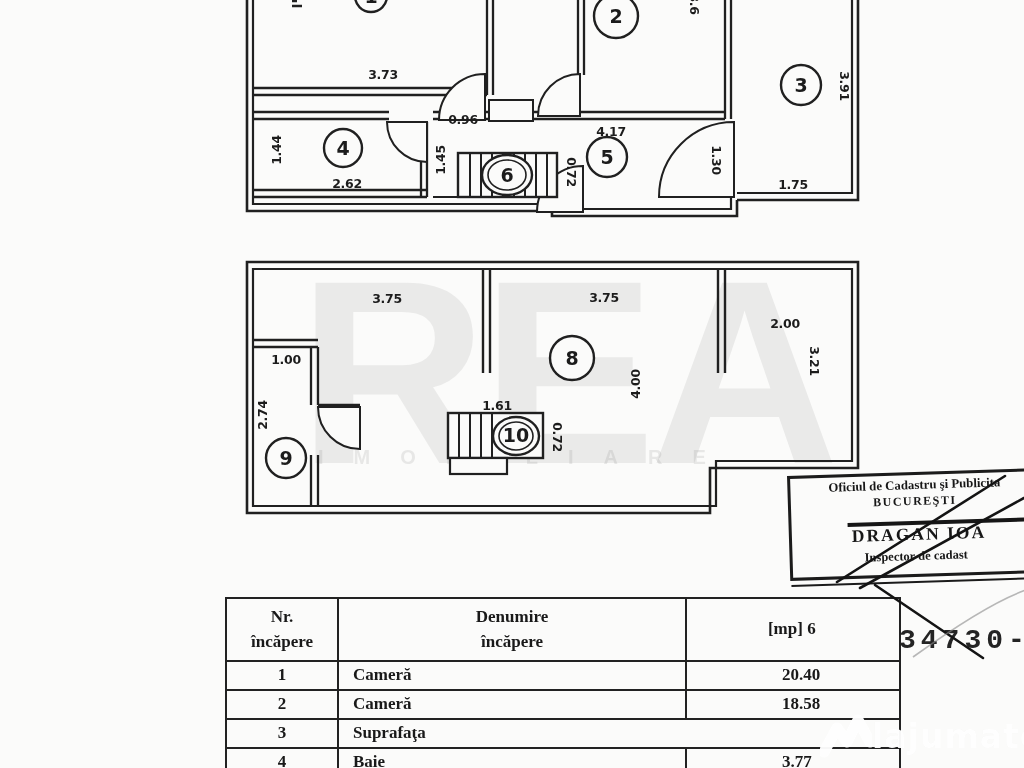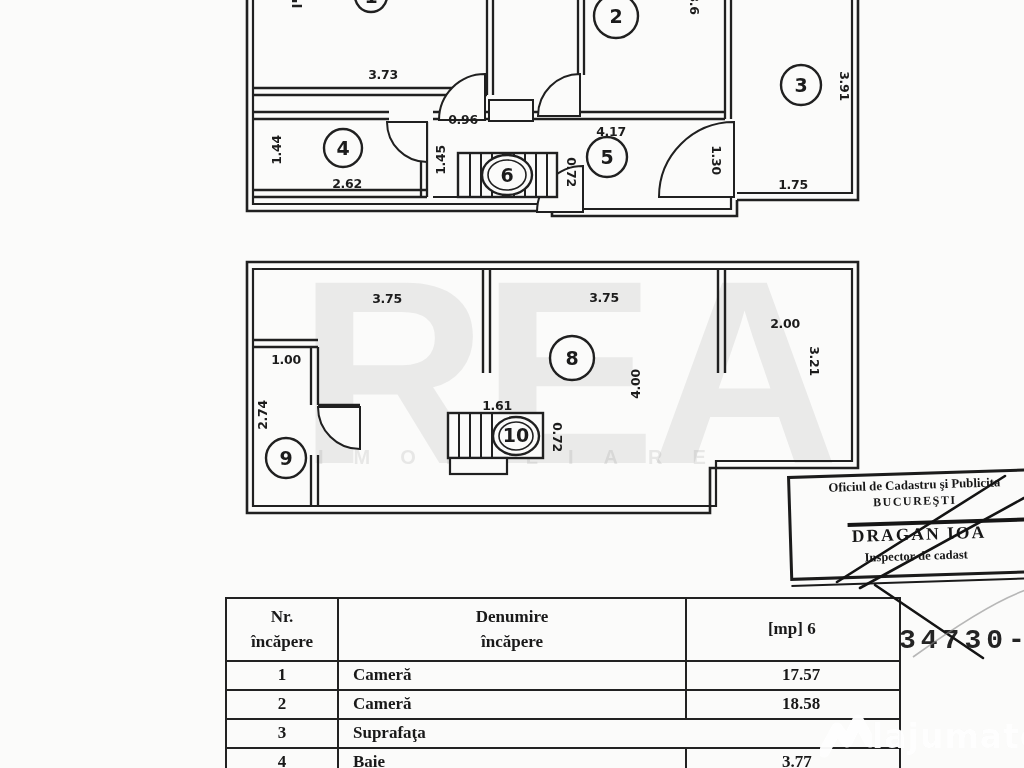--- a/index.html
+++ b/index.html
@@ -202,21 +202,21 @@
       <span>Denumire</span>
       <span>încăpere</span>
     </div>
     <div class="tc c3">
       <span>[mp] 6</span>
     </div>
   </div>
   <div class="trow drow">
     <div class="tc c1">1</div>
     <div class="tc c2">Cameră</div>
-    <div class="tc c3">17.57</div>
+    <div class="tc c3">20.40</div>
   </div>
   <div class="trow drow">
     <div class="tc c1">2</div>
     <div class="tc c2">Cameră</div>
     <div class="tc c3">18.58</div>
   </div>
   <div class="trow drow">
     <div class="tc c1">3</div>
     <div class="tc c2">Suprafaţa</div>
   </div>

